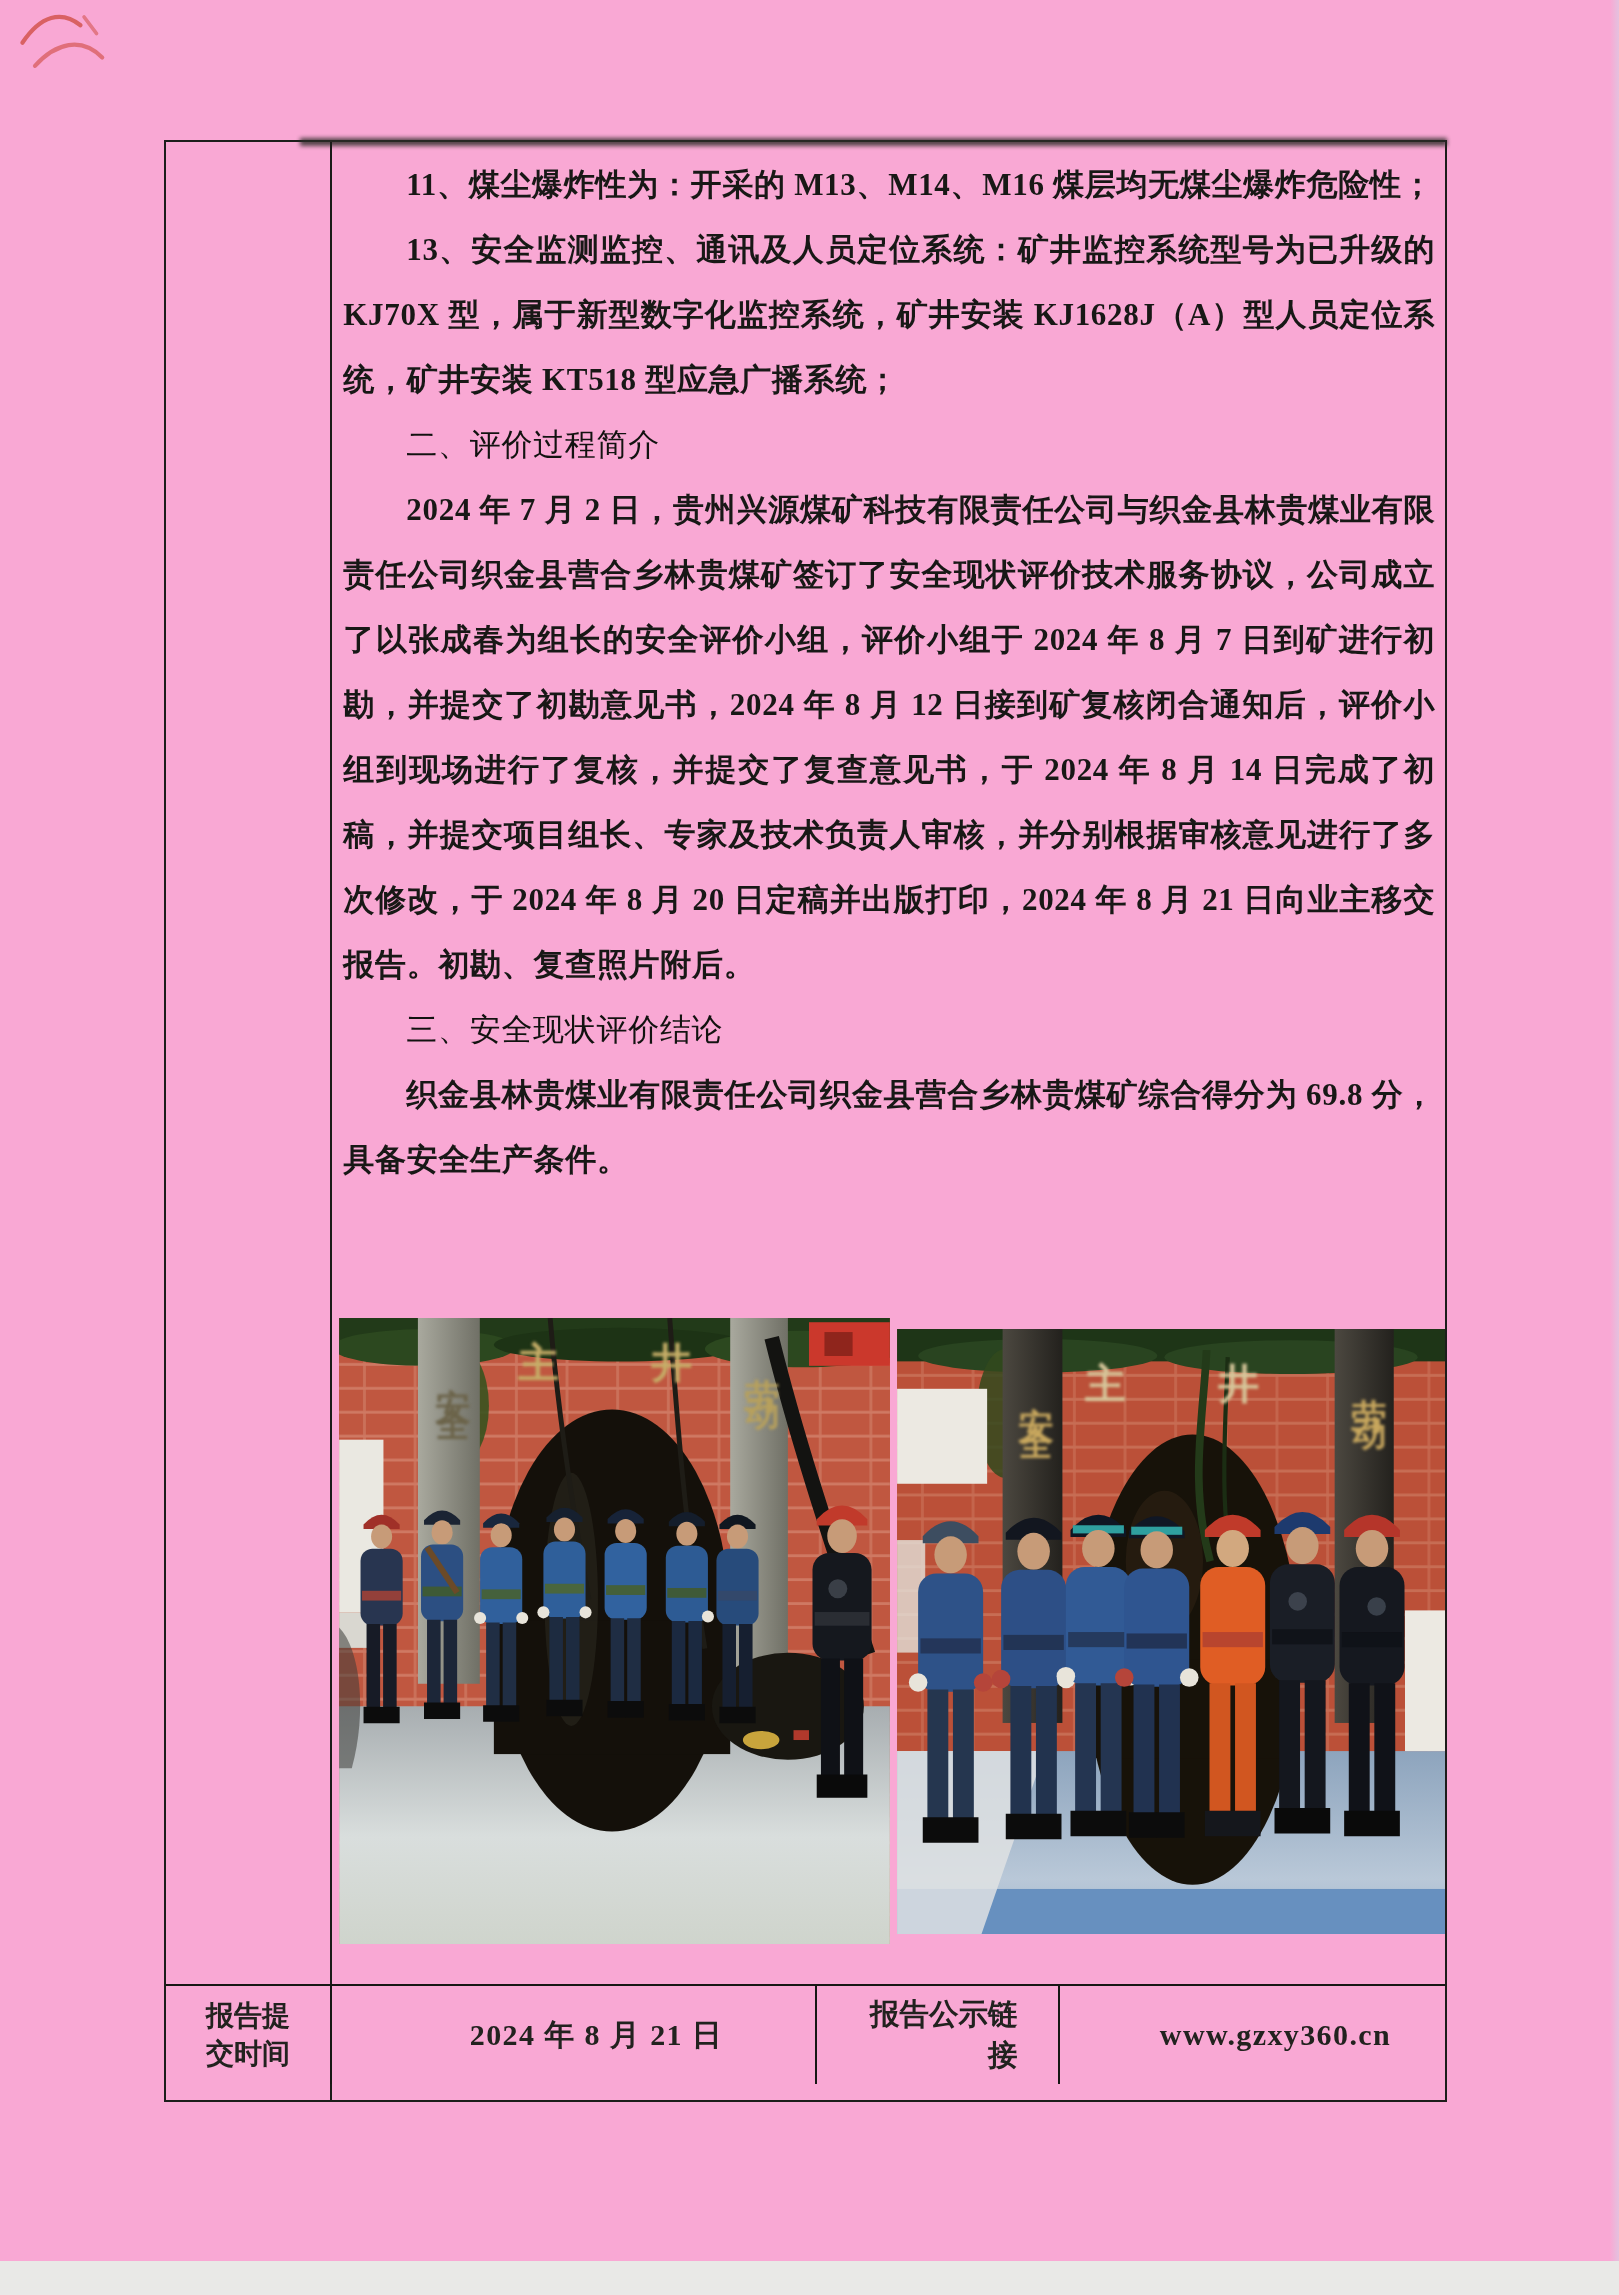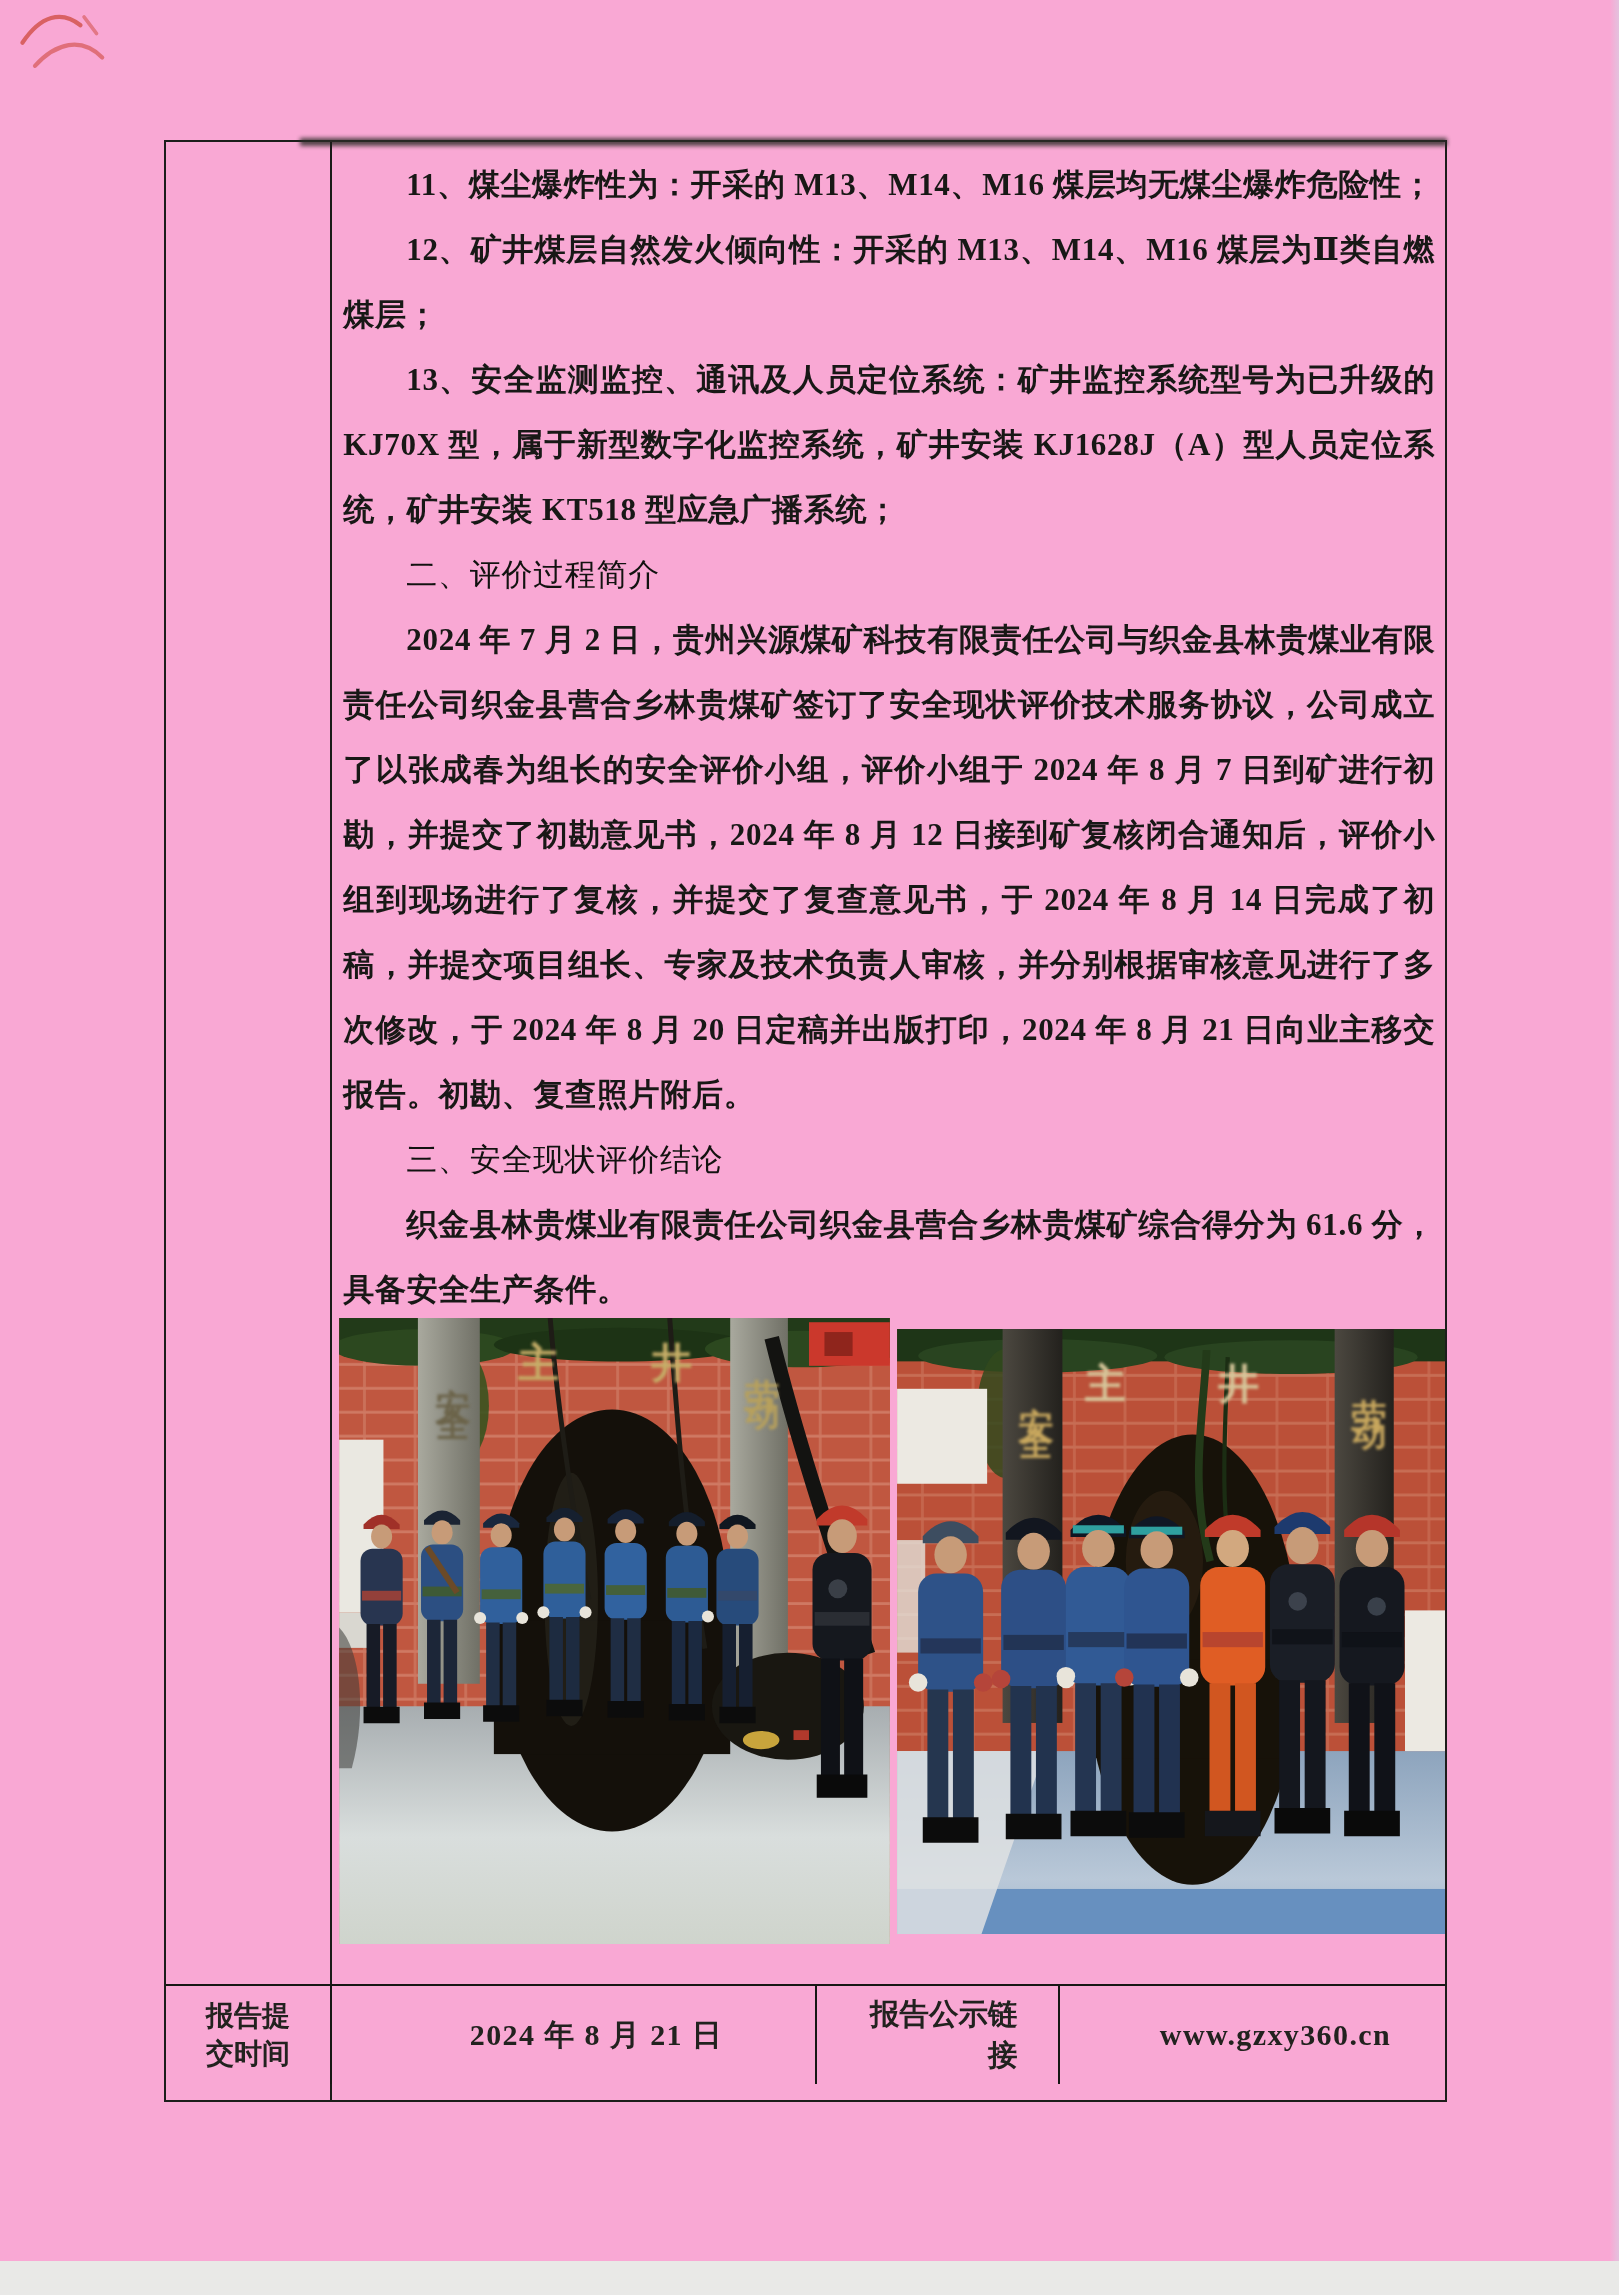--- a/index.html
+++ b/index.html
@@ -80,26 +80,25 @@
     <path d="M100,18 l18,24" stroke="#cf4a3e" stroke-width="5" fill="none" stroke-linecap="round" opacity=".7"></path>
   </svg>
 
   <div class="sheet">
     <div class="top-smear"></div>
     <div class="v-divider"></div>
 
     <div class="content">
       <div class="textblock">
         <p>11、煤尘爆炸性为：开采的 M13、M14、M16 煤层均无煤尘爆炸危险性；</p>
-        <p>12、矿井煤层自然发火倾向性：开采的 M13、M14、M16 煤层为Ⅱ类自燃煤层；</p>
         <p>13、安全监测监控、通讯及人员定位系统：矿井监控系统型号为已升级的 KJ70X 型，属于新型数字化监控系统，矿井安装 KJ1628J（A）型人员定位系统，矿井安装 KT518 型应急广播系统；</p>
         <p class="hd">二、评价过程简介</p>
         <p>2024 年 7 月 2 日，贵州兴源煤矿科技有限责任公司与织金县林贵煤业有限责任公司织金县营合乡林贵煤矿签订了安全现状评价技术服务协议，公司成立了以张成春为组长的安全评价小组，评价小组于 2024 年 8 月 7 日到矿进行初勘，并提交了初勘意见书，2024 年 8 月 12 日接到矿复核闭合通知后，评价小组到现场进行了复核，并提交了复查意见书，于 2024 年 8 月 14 日完成了初稿，并提交项目组长、专家及技术负责人审核，并分别根据审核意见进行了多次修改，于 2024 年 8 月 20 日定稿并出版打印，2024 年 8 月 21 日向业主移交报告。初勘、复查照片附后。</p>
         <p class="hd">三、安全现状评价结论</p>
-        <p>织金县林贵煤业有限责任公司织金县营合乡林贵煤矿综合得分为 61.6 分，具备安全生产条件。</p>
+        <p>织金县林贵煤业有限责任公司织金县营合乡林贵煤矿综合得分为 69.8 分，具备安全生产条件。</p>
       </div>
 
       <div class="photo-row">
 
         <div class="photo photo-left">
           <svg width="551" height="626" viewBox="0 0 783 890">
             <defs>
               <pattern id="brickL" width="72" height="34" patternUnits="userSpaceOnUse">
                 <rect width="72" height="34" fill="#c05740"></rect>
                 <rect y="30" width="72" height="4" fill="#d8907a" opacity=".6"></rect>

